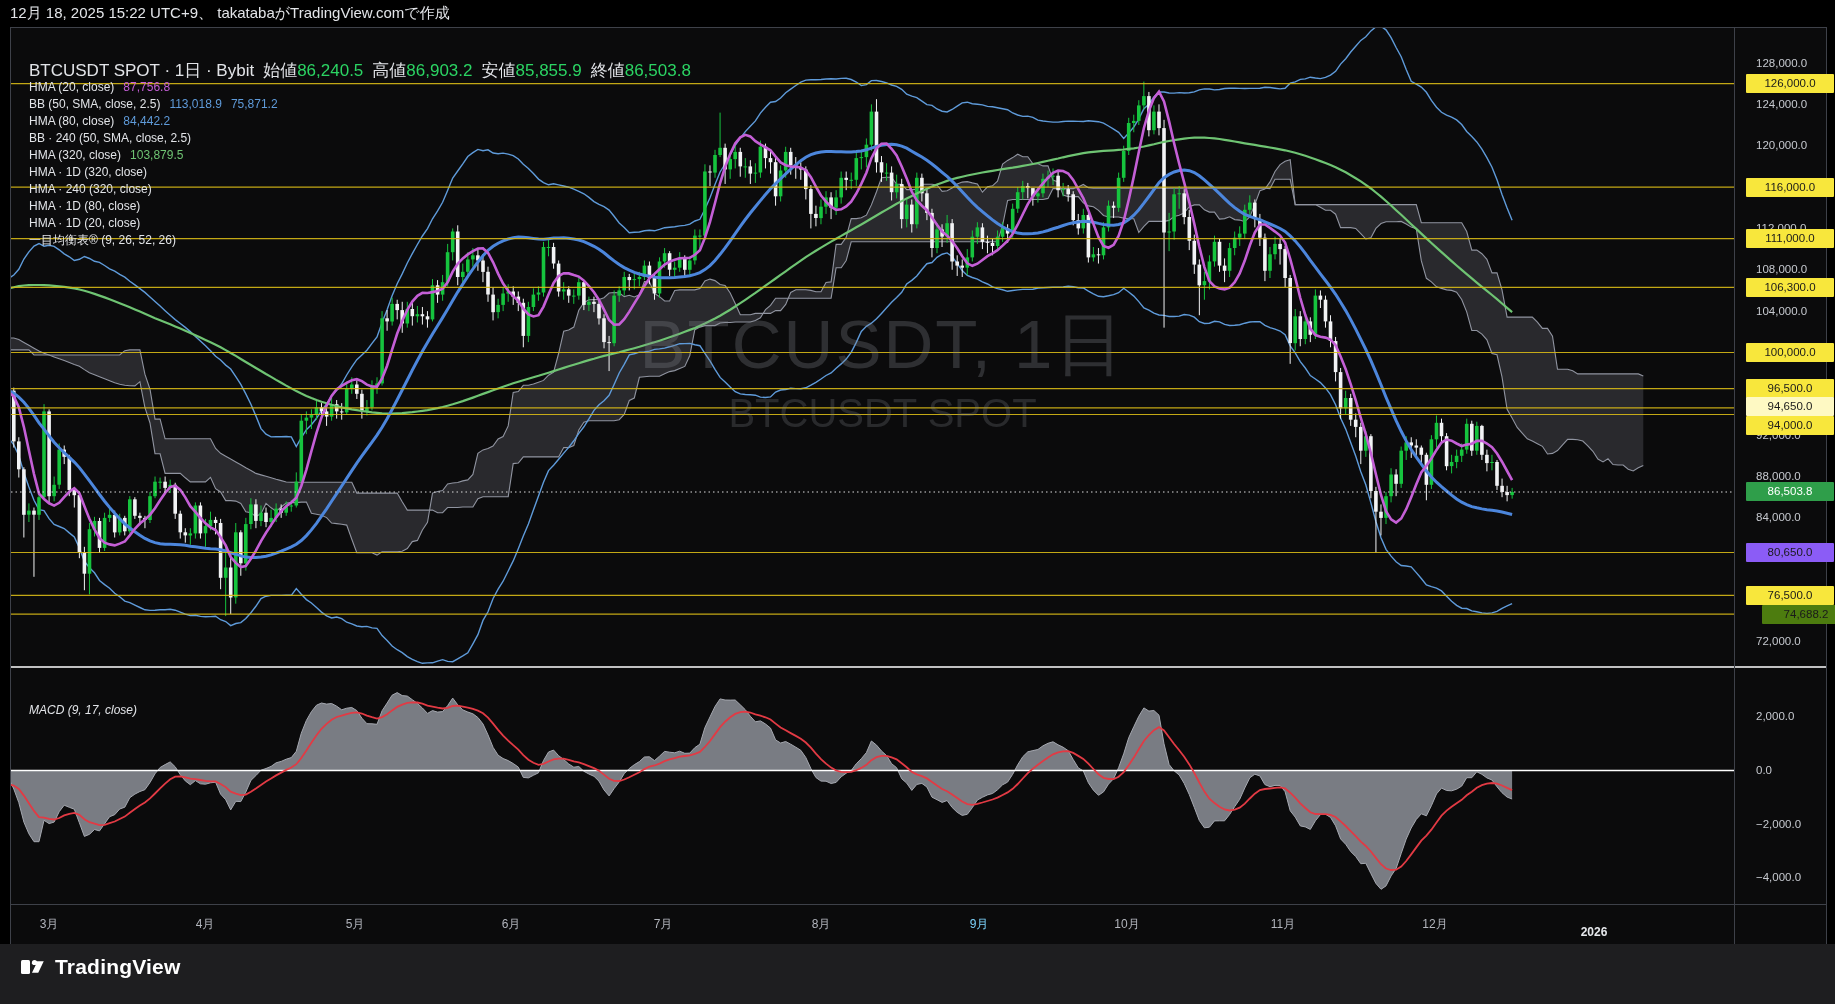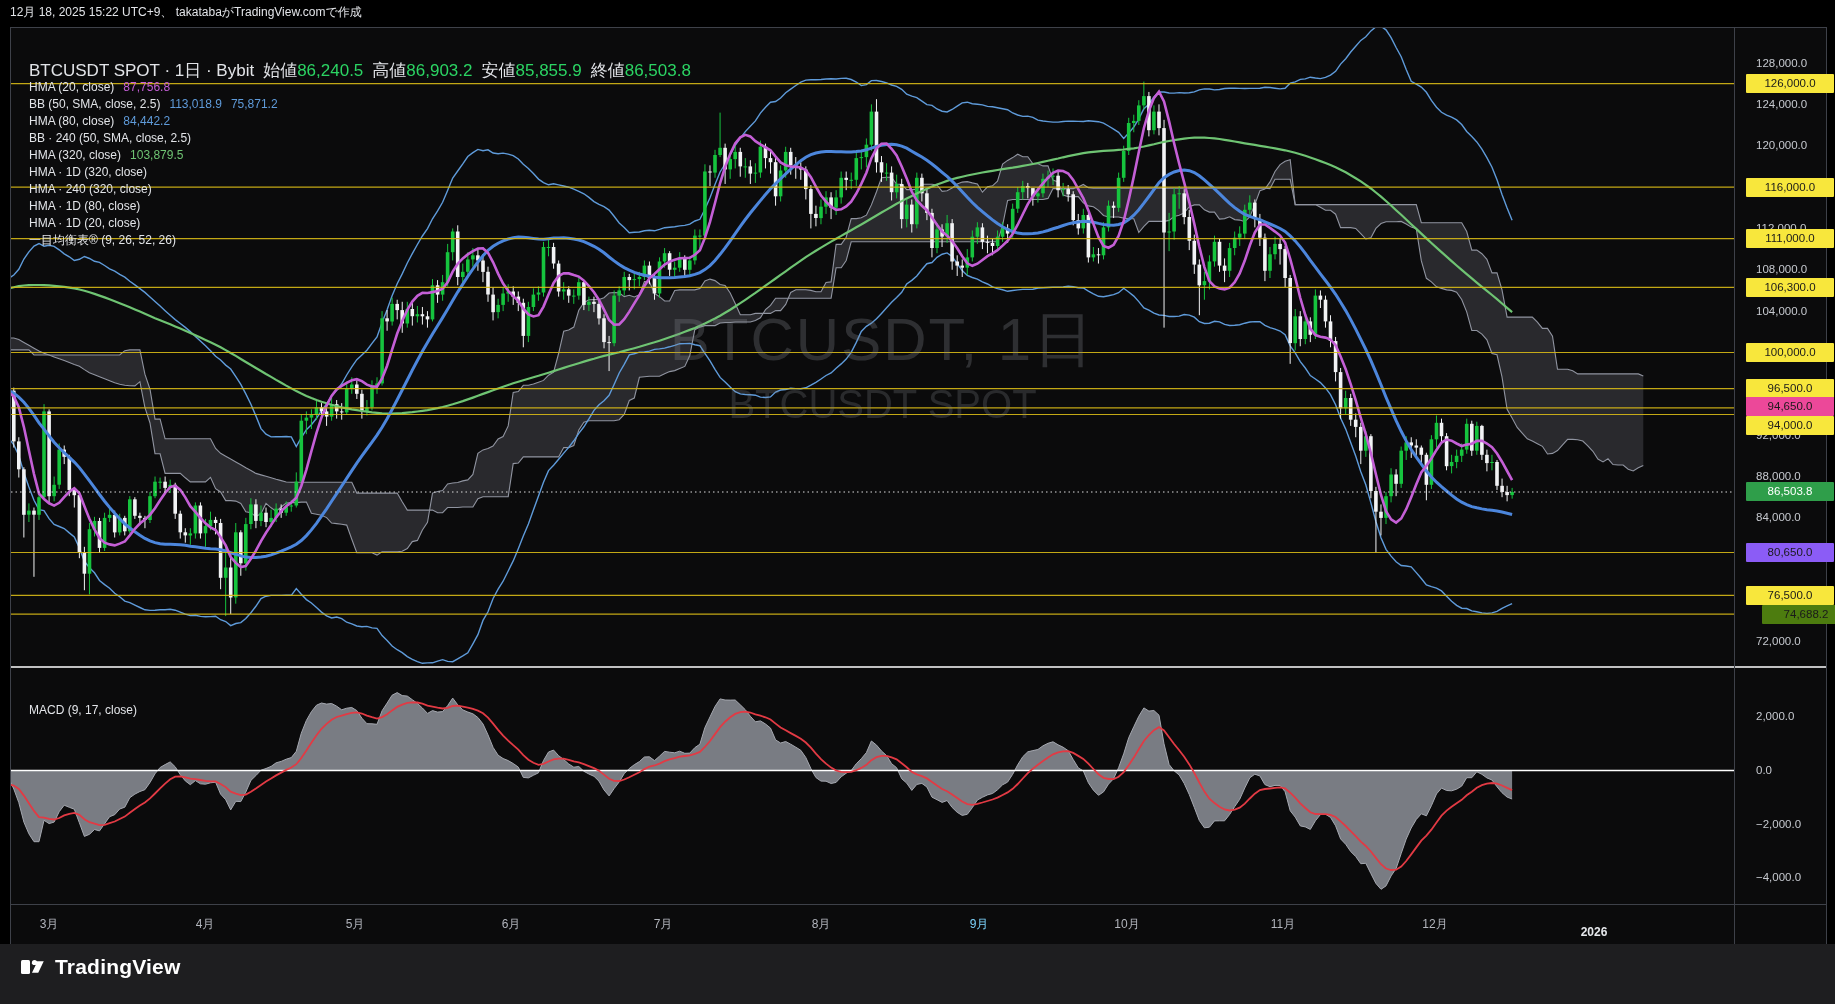--- a/index.html
+++ b/index.html
@@ -1,23 +1,23 @@
 <!DOCTYPE html>
 <html><head>
 <meta charset="utf-8">
 <style>
   html,body{margin:0;padding:0;background:#000;}
   #root{position:relative;width:1835px;height:1004px;background:#000;overflow:hidden;
         font-family:"Liberation Sans","DejaVu Sans",sans-serif;}
   .abs{position:absolute;}
-  #stamp{left:10px;top:4px;font-size:12px;color:#dcdee2;white-space:pre;}
+  #stamp{left:10px;top:4px;font-size:15px;color:#dcdee2;white-space:pre;}
   #frame{left:10px;top:27px;width:1815px;height:916px;border:1px solid #3e4149;background:#0b0b0c;}
   #chart-svg{position:absolute;left:0;top:0;}
   #watermark{left:10px;top:282px;width:1723px;text-align:center;pointer-events:none;line-height:1;}
-  #wm-title{font-size:60px;letter-spacing:2px;}
+  #wm-title{font-size:69px;letter-spacing:2px;}
   #wm-sub{font-size:40px;margin-top:14px;}
   #legend{left:18px;top:34px;line-height:17px;font-size:12px;white-space:pre;}
   .lgrow{height:17px;}
   .lgrow:first-child{font-size:17px;}
   .gap{margin-left:9px;}
   #macd-label{left:18px;top:675px;font-size:12px;}
   .pax{left:1735px;width:88px;height:19px;font-size:11.5px;line-height:19px;}
   .pax-plain{padding-left:10px;}
   .pax-box{text-align:center;border-radius:1px;}
   .tlab{top:914px;font-size:12px;height:18px;line-height:18px;transform:translateX(-50%);}
@@ -673,40 +673,40 @@
         <line x1="1733.5" y1="27" x2="1733.5" y2="943" stroke="#3e4149" stroke-width="1"></line>
       </svg>
 
     <div class="abs" id="watermark">
       <div id="wm-title" style="color: rgba(128, 131, 140, 0.3);">BTCUSDT, 1日</div>
       <div id="wm-sub" style="color: rgba(128, 131, 140, 0.26);">BTCUSDT SPOT</div>
     </div>
 
     <div class="abs" id="legend"><div class="lgrow"><span style="color: rgb(226, 228, 232);">BTCUSDT SPOT · 1日 · Bybit</span><span class="gap" style="color: rgb(226, 228, 232);">始値</span><span style="color: rgb(43, 212, 99);">86,240.5</span><span class="gap" style="color: rgb(226, 228, 232);">高値</span><span style="color: rgb(43, 212, 99);">86,903.2</span><span class="gap" style="color: rgb(226, 228, 232);">安値</span><span style="color: rgb(43, 212, 99);">85,855.9</span><span class="gap" style="color: rgb(226, 228, 232);">終値</span><span style="color: rgb(43, 212, 99);">86,503.8</span></div><div class="lgrow"><span style="color: rgb(226, 228, 232);">HMA (20, close)</span><span class="gap" style="color: rgb(196, 95, 214);">87,756.8</span></div><div class="lgrow"><span style="color: rgb(226, 228, 232);">BB (50, SMA, close, 2.5)</span><span class="gap" style="color: rgb(95, 155, 218);">113,018.9</span><span class="gap" style="color: rgb(95, 155, 218);">75,871.2</span></div><div class="lgrow"><span style="color: rgb(226, 228, 232);">HMA (80, close)</span><span class="gap" style="color: rgb(95, 155, 218);">84,442.2</span></div><div class="lgrow"><span style="color: rgb(226, 228, 232);">BB · 240 (50, SMA, close, 2.5)</span></div><div class="lgrow"><span style="color: rgb(226, 228, 232);">HMA (320, close)</span><span class="gap" style="color: rgb(111, 196, 115);">103,879.5</span></div><div class="lgrow"><span style="color: rgb(226, 228, 232);">HMA · 1D (320, close)</span></div><div class="lgrow"><span style="color: rgb(226, 228, 232);">HMA · 240 (320, close)</span></div><div class="lgrow"><span style="color: rgb(226, 228, 232);">HMA · 1D (80, close)</span></div><div class="lgrow"><span style="color: rgb(226, 228, 232);">HMA · 1D (20, close)</span></div><div class="lgrow"><span style="color: rgb(226, 228, 232);">一目均衡表® (9, 26, 52, 26)</span></div></div>
 
-    <div class="abs" id="macd-label" style="color: rgb(226, 228, 232);">MACD (9, 17, close)</div>
+    <div class="abs" id="macd-label" style="color: rgb(226, 228, 232); font-style: italic;">MACD (9, 17, close)</div>
 
     <div class="abs" id="price-axis" style="left:1723px;top:0;width:92px;height:876px;">
         <div class="abs pax pax-plain" style="top: 25.5px; left: 12px; color: rgb(198, 201, 207);">128,000.0</div>
         <div class="abs pax pax-plain" style="top: 66.852px; left: 12px; color: rgb(198, 201, 207);">124,000.0</div>
         <div class="abs pax pax-plain" style="top: 108.204px; left: 12px; color: rgb(198, 201, 207);">120,000.0</div>
         <div class="abs pax pax-plain" style="top: 190.908px; left: 12px; color: rgb(198, 201, 207);">112,000.0</div>
         <div class="abs pax pax-plain" style="top: 232.26px; left: 12px; color: rgb(198, 201, 207);">108,000.0</div>
         <div class="abs pax pax-plain" style="top: 273.612px; left: 12px; color: rgb(198, 201, 207);">104,000.0</div>
         <div class="abs pax pax-plain" style="top: 397.668px; left: 12px; color: rgb(198, 201, 207);">92,000.0</div>
         <div class="abs pax pax-plain" style="top: 439.02px; left: 12px; color: rgb(198, 201, 207);">88,000.0</div>
         <div class="abs pax pax-plain" style="top: 480.372px; left: 12px; color: rgb(198, 201, 207);">84,000.0</div>
         <div class="abs pax pax-plain" style="top: 604.428px; left: 12px; color: rgb(198, 201, 207);">72,000.0</div>
         <div class="abs pax pax-box" style="top: 46.176px; left: 12px; background: rgb(248, 231, 60); color: rgb(26, 26, 26);">126,000.0</div>
         <div class="abs pax pax-box" style="top: 149.556px; left: 12px; background: rgb(248, 231, 60); color: rgb(26, 26, 26);">116,000.0</div>
         <div class="abs pax pax-box" style="top: 201.246px; left: 12px; background: rgb(248, 231, 60); color: rgb(26, 26, 26);">111,000.0</div>
         <div class="abs pax pax-box" style="top: 249.835px; left: 12px; background: rgb(248, 231, 60); color: rgb(26, 26, 26);">106,300.0</div>
         <div class="abs pax pax-box" style="top: 314.964px; left: 12px; background: rgb(248, 231, 60); color: rgb(26, 26, 26);">100,000.0</div>
         <div class="abs pax pax-box" style="top: 351.147px; left: 12px; background: rgb(248, 231, 60); color: rgb(26, 26, 26);">96,500.0</div>
-        <div class="abs pax pax-box" style="top: 368.5px; left: 12px; background: #ec4899; color: rgb(26, 26, 26);">94,650.0</div>
+        <div class="abs pax pax-box" style="top: 368.5px; left: 12px; background: #fef9c3; color: rgb(26, 26, 26);">94,650.0</div>
         <div class="abs pax pax-box" style="top: 387.5px; left: 12px; background: rgb(248, 231, 60); color: rgb(26, 26, 26);">94,000.0</div>
         <div class="abs pax pax-box" style="top: 515.004px; left: 12px; background: #8b5cf6; color: rgb(26, 26, 26);">80,650.0</div>
         <div class="abs pax pax-box" style="top: 557.907px; left: 12px; background: rgb(248, 231, 60); color: rgb(26, 26, 26);">76,500.0</div>
         <div class="abs pax pax-box" style="top: 576.637px; left: 28px; background: #4d7c0f; color: rgb(26, 26, 26);">74,688.2</div>
         <div class="abs pax pax-box" style="top: 454.488px; left: 12px; background: rgb(47, 158, 74); color: rgb(255, 255, 255);">86,503.8</div>
         <div class="abs pax pax-plain" style="top: 679.4px; left: 12px; color: rgb(198, 201, 207);">2,000.0</div>
         <div class="abs pax pax-plain" style="top: 733px; left: 12px; color: rgb(198, 201, 207);">0.0</div>
         <div class="abs pax pax-plain" style="top: 786.6px; left: 12px; color: rgb(198, 201, 207);">−2,000.0</div>
         <div class="abs pax pax-plain" style="top: 840.2px; left: 12px; color: rgb(198, 201, 207);">−4,000.0</div>
       </div>

